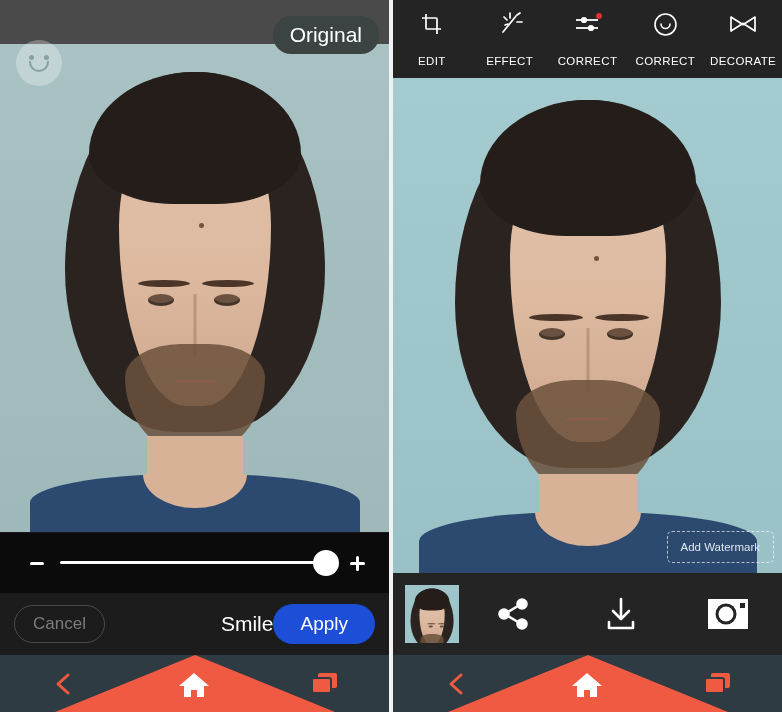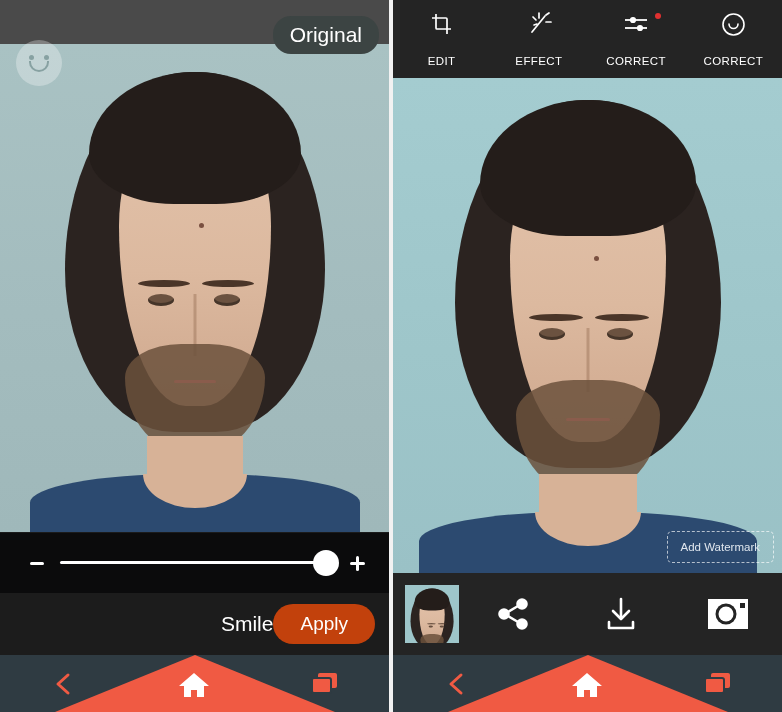--- a/index.html
+++ b/index.html
@@ -111,21 +111,21 @@
     position: absolute; left: 0; bottom: 57px; width: 100%; height: 62px;
     background: #1c1c1c; display: flex; align-items: center; z-index: 7;
   }
   .cancel-btn {
     margin-left: 14px; padding: 8px 18px; border: 1px solid #4a4a4a;
     border-radius: 20px; color: #7c7c7c; font-size: 17px; background: transparent;
   }
   .tool-title { flex: 1; text-align: right; color: #fff; font-size: 21px; }
   .apply-btn {
     margin-right: 14px; padding: 9px 27px; border-radius: 21px;
-    background: #c2410c; color: #fff; font-size: 19px;
+    background: #1d4ed8; color: #fff; font-size: 19px;
   }
 
   
   .r-toolbar {
     position: absolute; top: 0; left: 0; width: 100%; height: 78px;
     background: #242424; display: flex; z-index: 6;
   }
   .tool-item {
     flex: 1; display: flex; flex-direction: column;
     align-items: center; justify-content: center; position: relative; gap: 18px;
@@ -214,20 +214,21 @@
     <div class="slider-area">
       <div class="minus"></div>
       <div class="track-wrap">
         <div class="track"></div>
         <div class="thumb" id="slider-thumb" style="left: 97%;"></div>
       </div>
       <div class="plus"></div>
     </div>
 
     <div class="action-bar">
+      <div class="cancel-btn">Cancel</div>
       <div class="tool-title">Smile</div>
       <div class="apply-btn">Apply</div>
     </div>
 
     <div class="navbar">
       <div class="nav-triangle"></div>
       <div class="nav-btn nav-back">
         <svg width="26" height="30" viewBox="0 0 26 30" fill="none" stroke="#f05a43" stroke-width="3" stroke-linecap="round" stroke-linejoin="round">
           <polyline points="17,6 7,15 17,24"></polyline>
         </svg>
@@ -292,20 +293,30 @@
       <div class="tool-item">
         <span class="tool-ico">
           <svg width="25" height="25" viewBox="0 0 25 25" fill="none" stroke="#fff" stroke-width="1.6">
             <circle cx="12.5" cy="12.5" r="10.5"></circle>
             <path d="M8 12 a4.5 4.5 0 0 0 9 0" stroke-linecap="round"></path>
           </svg>
         </span>
         <span class="tool-label">CORRECT</span>
       </div>
 
+      <div class="tool-item">
+        <span class="tool-ico">
+          <svg width="28" height="20" viewBox="0 0 28 20" fill="none" stroke="#fff" stroke-width="1.7" stroke-linejoin="round">
+            <path d="M2 3 L13 10 L2 17 Z"></path>
+            <path d="M26 3 L15 10 L26 17 Z"></path>
+            <circle cx="14" cy="10" r="1.6" fill="#fff" stroke="none"></circle>
+          </svg>
+        </span>
+        <span class="tool-label">DECORATE</span>
+      </div>
     </div>
 
     <div class="photo photo-right">
       <div class="person">
         <div class="hair-back" style="top:22px;width:266px;height:368px;"></div>
         <div class="face" style="top:58px;width:156px;height:306px;"></div>
         <div class="hair-top" style="top:22px;width:216px;height:136px;"></div>
         <div class="mole" style="left:201px;top:178px;"></div>
         <div class="brow" style="left:136px;top:236px;width:54px;"></div>
         <div class="brow" style="left:202px;top:236px;width:54px;"></div>

